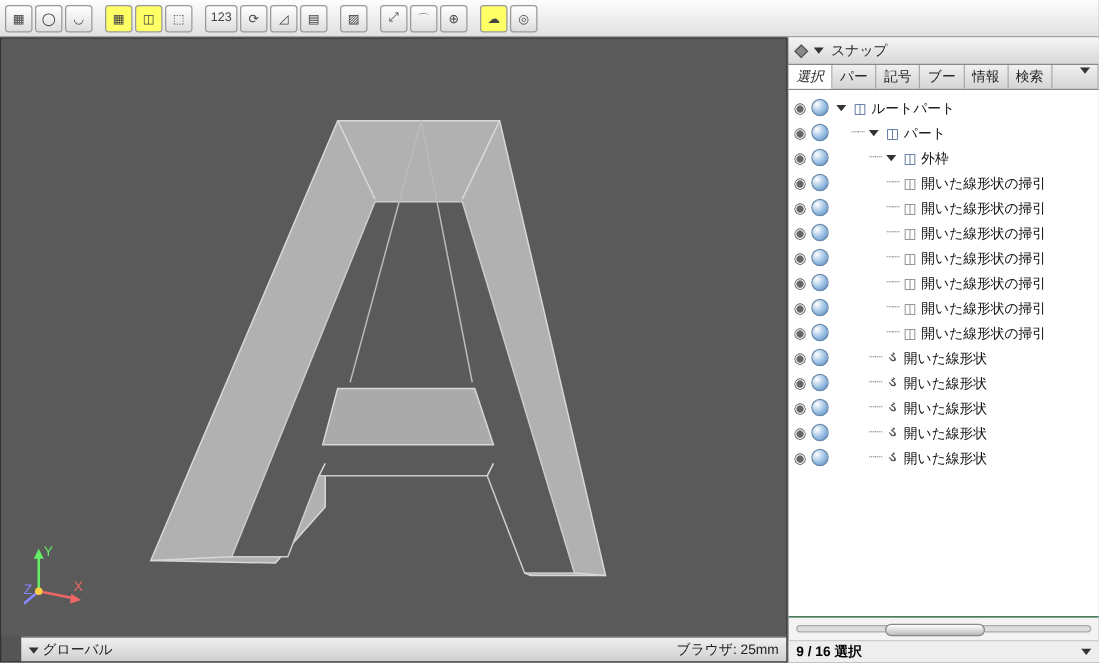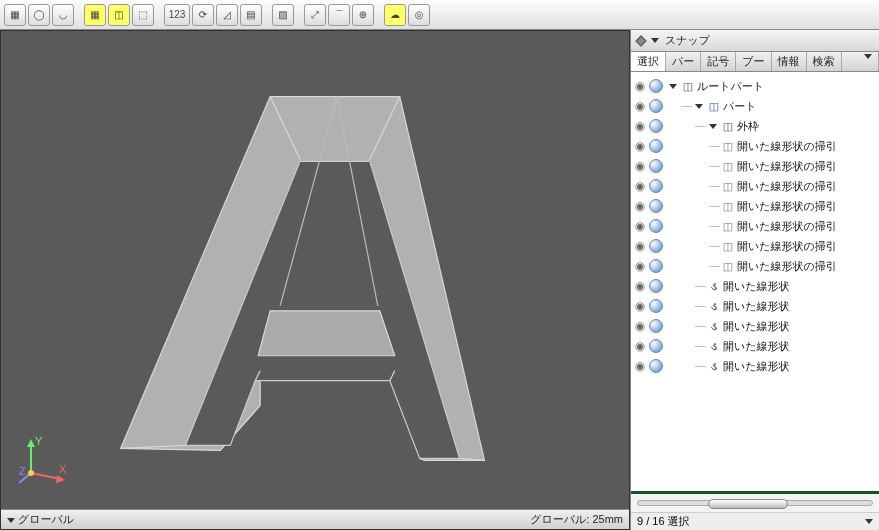--- a/index.html
+++ b/index.html
@@ -10,42 +10,42 @@
 .tbtn.sp{width:26px;}
 .tgap{width:6px;}
 .main{flex:1;display:flex;min-height:0;}
 .viewport{flex:1;display:flex;flex-direction:column;background:#555;position:relative;border:1px solid #333;}
 .vhead{height:22px;background:linear-gradient(#f5f5f5,#d8d8d8);border-bottom:1px solid #888;display:flex;align-items:center;padding:0 6px;gap:6px;color:#222;}
 .vhead .diamond{width:8px;height:8px;transform:rotate(45deg);background:#888;border:1px solid #555;}
 .vhead .spacer{flex:1;}
 .vhead .box{width:14px;height:12px;border:1px solid #666;background:#eee;}
 .canvas{flex:1;background:#5a5a5a;position:relative;overflow:hidden;}
 .gizmo{position:absolute;left:18px;bottom:24px;width:50px;height:50px;}
-.vfoot{height:20px;background:linear-gradient(#f0f0f0,#d0d0d0);border-top:1px solid #888;display:flex;align-items:center;padding:0 6px;color:#222;justify-content:space-between;}
+.vfoot{height:20px;background:linear-gradient(#f0f0f0,#d0d0d0);border-top:1px solid #888;display:flex;align-items:center;padding:0 6px;color:#222;justify-content:space-between;margin-left:16px;}
 .vfoot .tri{display:inline-block;border-top:5px solid #333;border-left:4px solid transparent;border-right:4px solid transparent;margin-right:3px;}
 .sidebar{width:249px;background:#f3f3f3;border-left:1px solid #888;display:flex;flex-direction:column;}
 .shead{height:22px;background:linear-gradient(#f5f5f5,#d8d8d8);border-bottom:1px solid #888;display:flex;align-items:center;padding:0 6px;color:#222;gap:6px;}
 .shead .tri{border-top:5px solid #333;border-left:4px solid transparent;border-right:4px solid transparent;width:0;height:0;}
 .tabs{height:20px;background:linear-gradient(#f0f0f0,#d4d4d4);border-bottom:1px solid #888;display:flex;}
 .tab{padding:2px 6px;border-right:1px solid #aaa;cursor:pointer;white-space:nowrap;color:#222;}
-.tab.active{background:#fff;}
+.tab.active{background:#fff;font-style:italic;}
 .tab.last{flex:1;display:flex;justify-content:flex-end;}
 .tree{flex:1;overflow:auto;padding:4px 2px;background:#fff;}
 .row{display:flex;align-items:center;height:20px;gap:2px;white-space:nowrap;}
 .eye{width:14px;height:14px;display:flex;align-items:center;justify-content:center;color:#666;font-size:12px;cursor:pointer;}
 .ball{width:14px;height:14px;border-radius:50%;background:radial-gradient(circle at 30% 30%,#fff,#90b8e0 60%,#5a85b8);border:1px solid #6a8aac;cursor:pointer;}
 .ind{display:inline-block;height:1px;}
 .dots{color:#888;letter-spacing:-1px;font-size:10px;}
 .disc{border-top:5px solid #333;border-left:4px solid transparent;border-right:4px solid transparent;width:0;height:0;margin:0 2px;}
 .nico{width:14px;height:14px;display:flex;align-items:center;justify-content:center;font-size:11px;}
 .cube{color:#3a5a8a;}
 .greyc{color:#777;}
 .curve{color:#555;font-weight:bold;}
 .lbl{color:#111;}
-.sfoot{border-top:3px solid #14532d;}
+.sfoot{border-top:1px solid #14532d;font-weight:bold;}
 .scroll{height:18px;display:flex;align-items:center;padding:0 6px;}
 .scroll-track{flex:1;height:6px;background:#ddd;border:1px solid #aaa;border-radius:3px;position:relative;}
 .scroll-thumb{position:absolute;top:-2px;left:30%;width:80px;height:10px;border-radius:5px;background:linear-gradient(#fff,#bbb);border:1px solid #888;}
 .status{height:18px;padding:2px 6px;display:flex;align-items:center;background:#eee;border-top:1px solid #ccc;}
 .status .fill{flex:1;}
 .status .tri{border-top:5px solid #333;border-left:4px solid transparent;border-right:4px solid transparent;width:0;height:0;}
 </style>
 </head>
 <body>
 
@@ -99,21 +99,21 @@
         <line x1="12" y1="38" x2="42" y2="44" stroke="#e66" stroke-width="2"></line>
         <polygon points="46,45 38,40 37,48" fill="#e66"></polygon>
         <text x="40" y="38" fill="#e66" font-size="9">X</text>
         <line x1="12" y1="38" x2="0" y2="48" stroke="#88f" stroke-width="2"></line>
         <text x="0" y="40" fill="#88f" font-size="9">Z</text>
         <circle cx="12" cy="38" r="3" fill="#ffcc44"></circle>
       </svg>
     </div>
     <div class="vfoot">
       <span><span class="tri"></span><span>グローバル</span></span>
-      <span>グローバル: 25mm</span>
+      <span>ブラウザ: 25mm</span>
     </div>
   </div>
 
   <div class="sidebar">
     <div class="shead">
       <span style="width:8px;height:8px;transform:rotate(45deg);background:#888;border:1px solid #555;"></span>
       <span class="tri"></span>
       <span>スナップ</span>
     </div>
     <div class="tabs" id="tabs">

